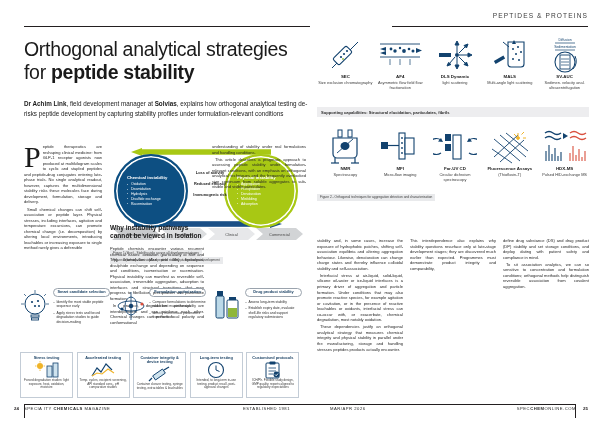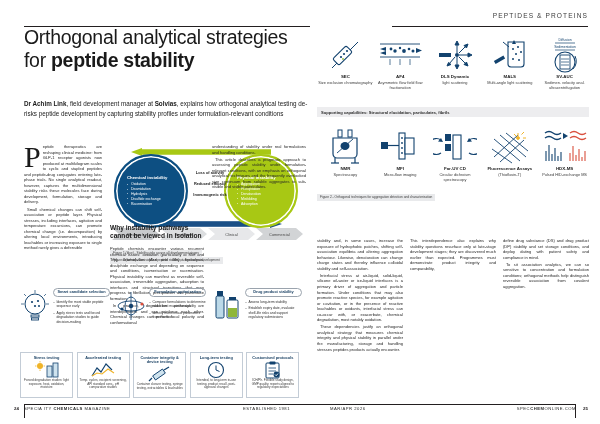--- a/index.html
+++ b/index.html
@@ -22,21 +22,21 @@
     position: absolute; right: 12px; top: 12px;
     font-size: 6.6px; letter-spacing: 1.1px; color: #3b3b3b;
   }
   .left-rule {
     position: absolute; left: 24px; top: 26px; width: 286px; height: 1.2px;
     background: #231f20;
   }
 
   
   .title {
-    position: absolute; left: 24px; top: 26px; width: 300px;
+    position: absolute; left: 24px; top: 38px; width: 300px;
     font-size: 19.5px; line-height: 23px; font-weight: 300;
     letter-spacing: -0.3px; color: #1a1a1a;
   }
   .title b { font-weight: 700; margin-top: 24px; }
 
   .standfirst {
     position: absolute; left: 24px; top: 99px; width: 285px;
     font-size: 6.3px; line-height: 9.6px; color: #1a1a1a;
   }
   .standfirst b { font-weight: 700; }

